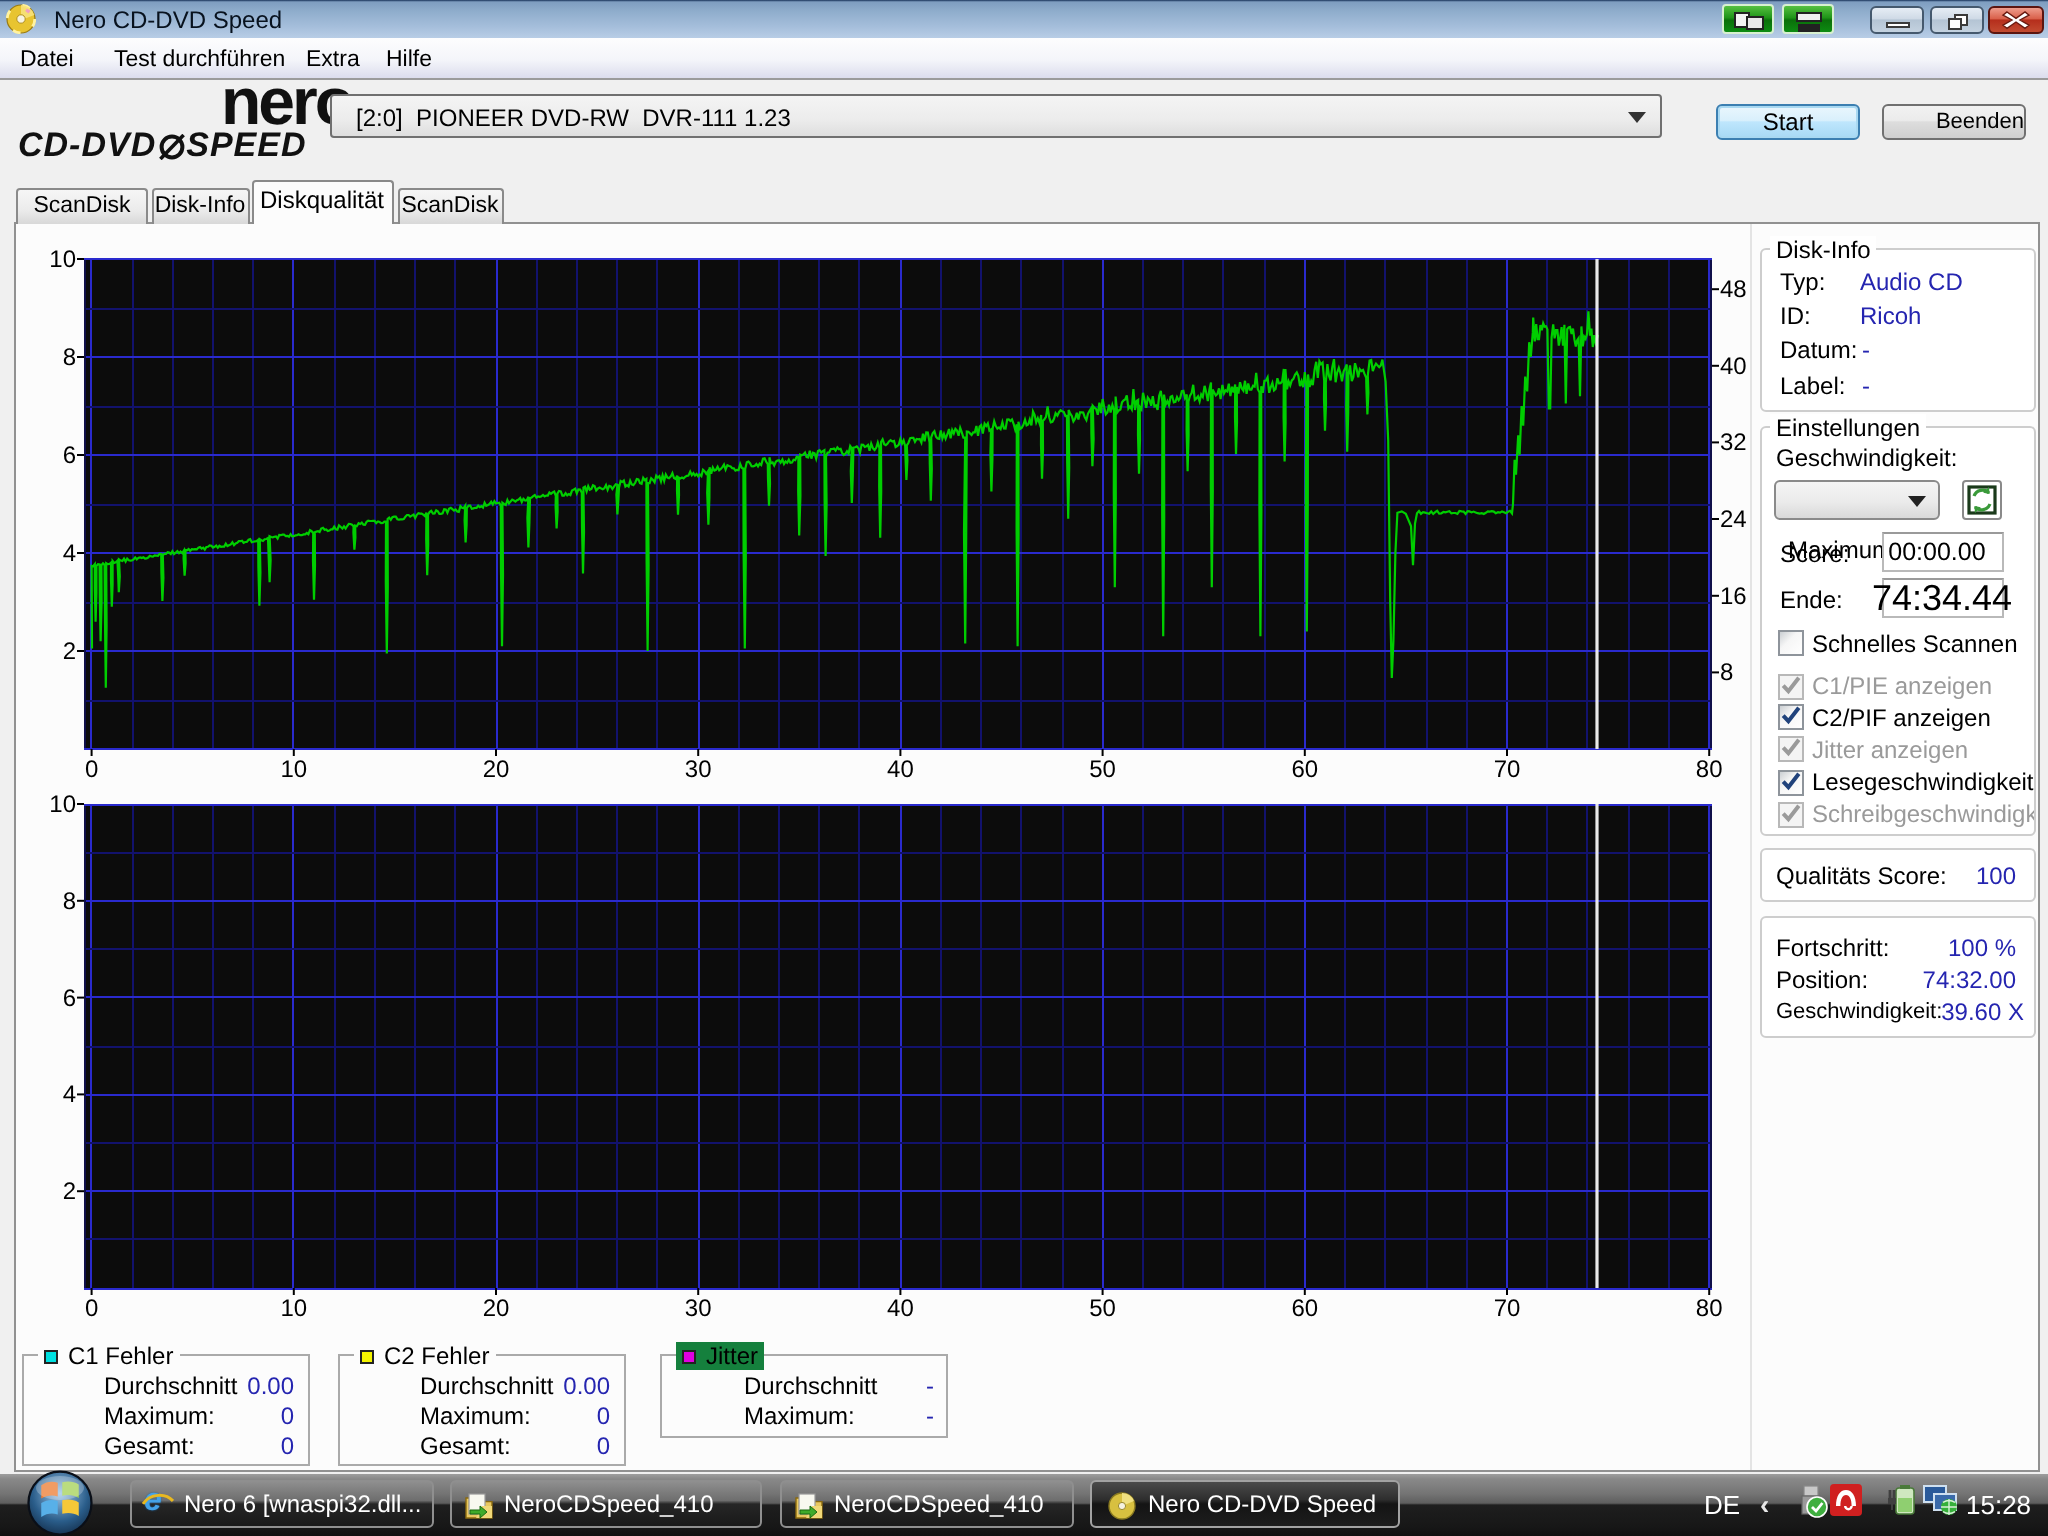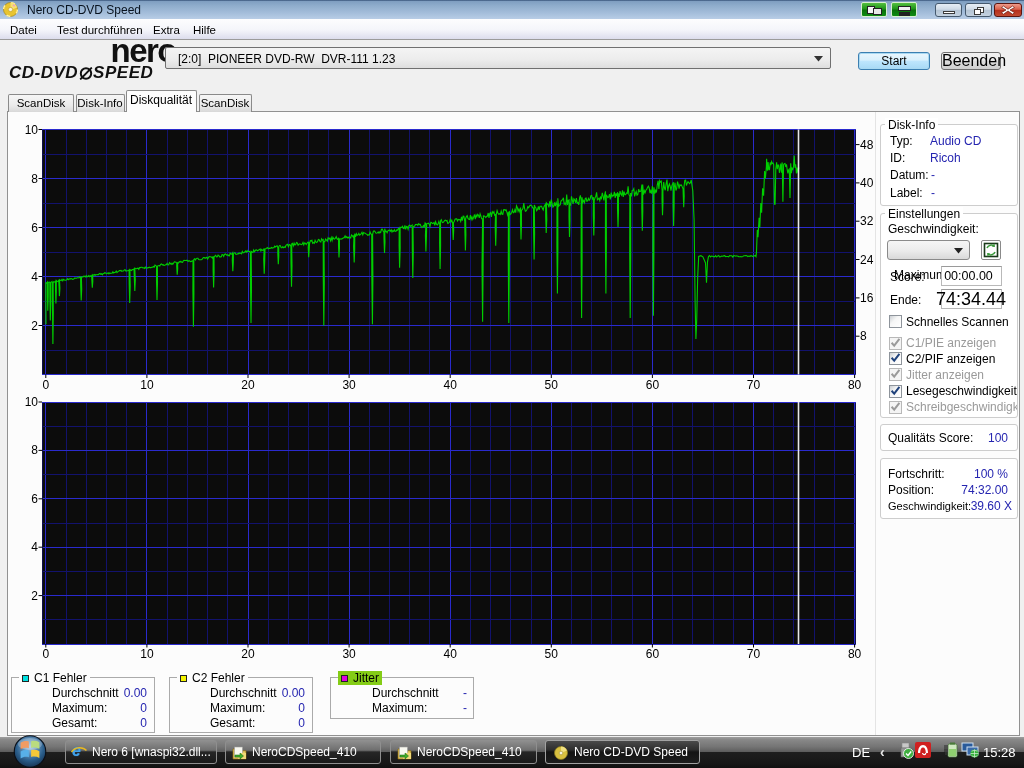--- a/index.html
+++ b/index.html
@@ -70,23 +70,23 @@
 <div class="abs" style="left:165px;top:47px;width:666px;height:22px;border:1px solid #707070;border-radius:2px;
   background:linear-gradient(180deg,#f4f4f4 0,#ececec 60%,#dedede 100%);">
  <div class="abs" style="left:12px;top:4px;font-size:12px;">[2:0]&nbsp;&nbsp;PIONEER DVD-RW&nbsp;&nbsp;DVR-111 1.23</div>
  <svg width="9" height="6" viewBox="0 0 9 6" style="position:absolute;right:7px;top:8px">
       <path d="M0 0 L9 0 L4.5 5.5 Z" fill="#333"></path>
     </svg>
 </div>
 <div class="abs" style="left:858px;top:52px;width:72px;height:18px;border:1px solid #3c7fb1;border-radius:3px;
   box-shadow:0 0 0 1px #a9d9f2 inset;background:linear-gradient(180deg,#eaf6fd 0,#d9f0fc 45%,#bee6fd 50%,#a7d9f5 100%);
   text-align:center;font-size:12px;line-height:16px;">Start</div>
-<div class="abs" style="left:941px;top:52px;width:60px;height:18px;border:1px solid #707070;border-radius:3px;
+<div class="abs" style="left:941px;top:52px;width:72px;height:18px;border:1px solid #707070;border-radius:3px;
   background:linear-gradient(180deg,#f2f2f2 0,#ebebeb 45%,#dddddd 50%,#cfcfcf 100%);
-  text-align:center;font-size:16px;line-height:16px;">Beenden</div>
+  text-align:right;font-size:11px;line-height:16px;">Beenden</div>
 
 <div class="abs" style="left:7px;top:111px;width:1013px;height:625px;background:#fcfcfc;border:1px solid #919191;border-top:1px solid #919191;"></div>
 <div class="abs" style="left:8px;top:93.5px;width:66px;height:18px;border:1px solid #8a8a8a;border-bottom:none;border-radius:2px 2px 0 0;
   background:linear-gradient(180deg,#f6f6f6 0,#ebebeb 60%,#d8d8d8 100%);text-align:center;font-size:11.5px;line-height:17px;white-space:nowrap;">ScanDisk</div>
 <div class="abs" style="left:75.5px;top:93.5px;width:49px;height:18px;border:1px solid #8a8a8a;border-bottom:none;border-radius:2px 2px 0 0;
   background:linear-gradient(180deg,#f6f6f6 0,#ebebeb 60%,#d8d8d8 100%);text-align:center;font-size:11.5px;line-height:17px;white-space:nowrap;">Disk-Info</div>
 <div class="abs" style="left:125.5px;top:90px;width:71px;height:22px;border:1px solid #8a8a8a;border-bottom:none;border-radius:2px 2px 0 0;
   background:#fcfcfc;text-align:center;font-size:12px;line-height:19px;z-index:3;white-space:nowrap;">Diskqualität</div>
 <div class="abs" style="left:198.5px;top:93.5px;width:53px;height:18px;border:1px solid #8a8a8a;border-bottom:none;border-radius:2px 2px 0 0;
   background:linear-gradient(180deg,#f6f6f6 0,#ebebeb 60%,#d8d8d8 100%);text-align:center;font-size:11.5px;line-height:17px;white-space:nowrap;">ScanDisk</div>
@@ -376,21 +376,21 @@
 <div class="gb" style="left:168.5px;top:677px;width:144px;height:56px;border-radius:0;border-color:#aaa;background:#fcfcfc;"></div>
 <div class="abs" style="left:177px;top:671px;background:#fcfcfc;padding:0 3px;font-size:12px;"><span style="display:inline-block;width:7px;height:7px;background:#f4f400;border:1px solid #222;margin-right:5px;"></span>C2 Fehler</div>
 <div class="legrow" style="left:175px;top:686px;">Durchschnitt</div>
 <div class="legval" style="left:245px;top:686px;width:60px;">0.00</div>
 <div class="legrow" style="left:175px;top:701px;">Maximum:</div>
 <div class="legval" style="left:245px;top:701px;width:60px;">0</div>
 <div class="legrow" style="left:175px;top:716px;">Gesamt:</div>
 <div class="legval" style="left:245px;top:716px;width:60px;">0</div>
 
 <div class="gb" style="left:330px;top:677px;width:144px;height:42px;border-radius:0;border-color:#aaa;background:#fcfcfc;"></div>
-<div class="abs" style="left:338px;top:671px;background:#84cc16;padding:0 3px;font-size:12px;"><span style="display:inline-block;width:7px;height:7px;background:#e000e0;border:1px solid #222;margin-right:5px;"></span>Jitter</div>
+<div class="abs" style="left:338px;top:671px;background:#15803d;padding:0 3px;font-size:12px;"><span style="display:inline-block;width:7px;height:7px;background:#e000e0;border:1px solid #222;margin-right:5px;"></span>Jitter</div>
 <div class="legrow" style="left:337px;top:686px;">Durchschnitt</div>
 <div class="legval" style="left:407px;top:686px;width:60px;">-</div>
 <div class="legrow" style="left:337px;top:701px;">Maximum:</div>
 <div class="legval" style="left:407px;top:701px;width:60px;">-</div>
 
 <div class="abs" style="left:0;top:737px;width:1024px;height:31px;
  background:linear-gradient(180deg,#9e9e9e 0,#898989 8%,#747474 32%,#5e5e5e 47%,#1e1e1e 50%,#171717 85%,#101010 100%);"></div>
 
 <svg class="abs" style="left:8px;top:735px" width="44" height="33" viewBox="0 0 44 44">
  <defs>

